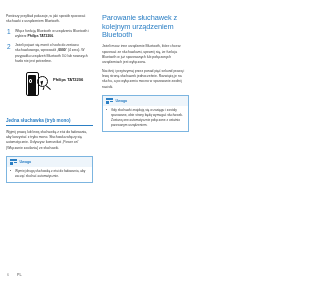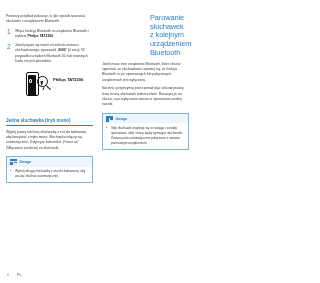--- a/index.html
+++ b/index.html
@@ -37,21 +37,20 @@
     margin-bottom: 4px;
     text-align: left;
   }
   .blue-head {
     color: #2b7fc4;
     font-size: 7.4px;
     line-height: 1.18;
     font-weight: 400;
     margin-bottom: 4px;
     letter-spacing: -0.1px;
-    margin-left: 48px;
   }
   .body-p {
     font-size: 3.4px;
     line-height: 1.58;
     color: #3b3b3b;
     margin-bottom: 3px;
   }
 
   
   .olist { list-style: none; }

